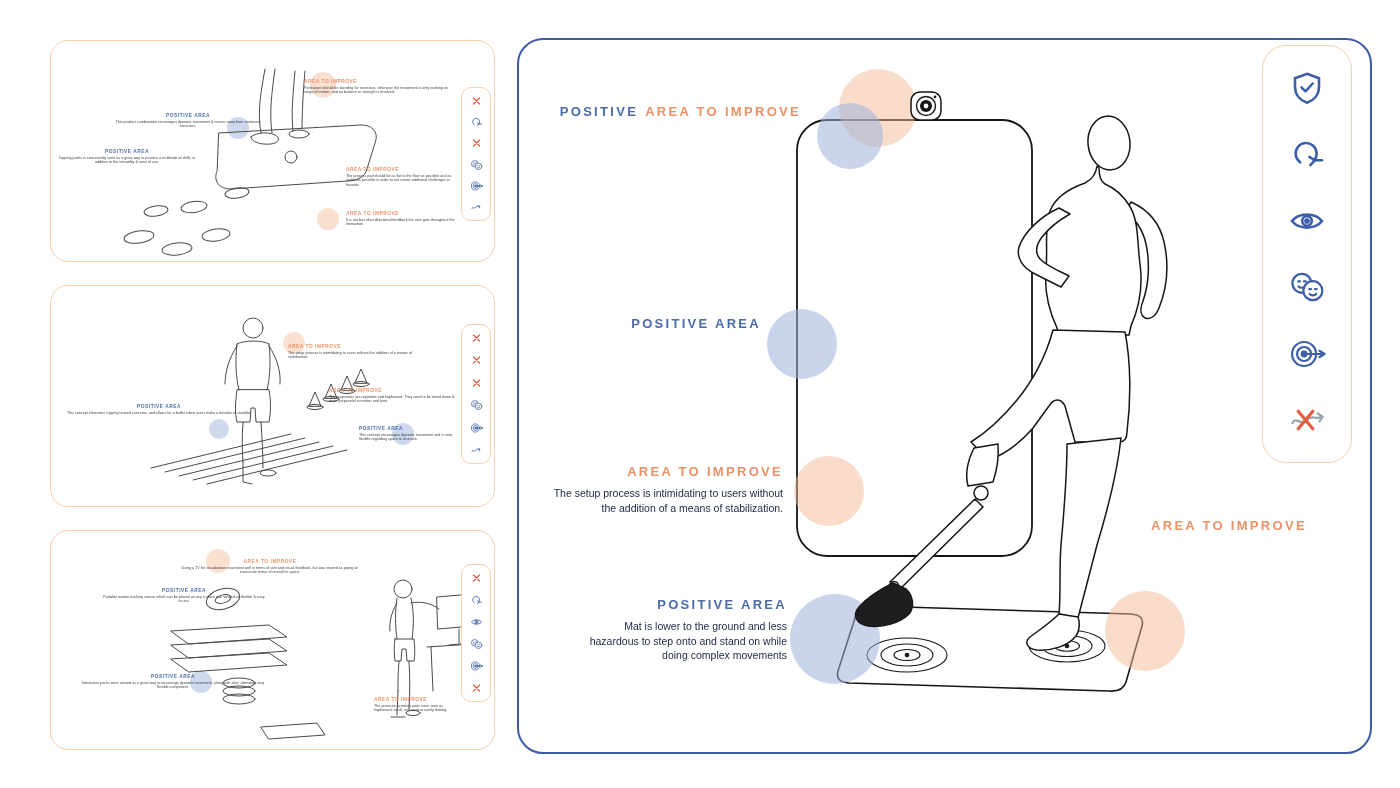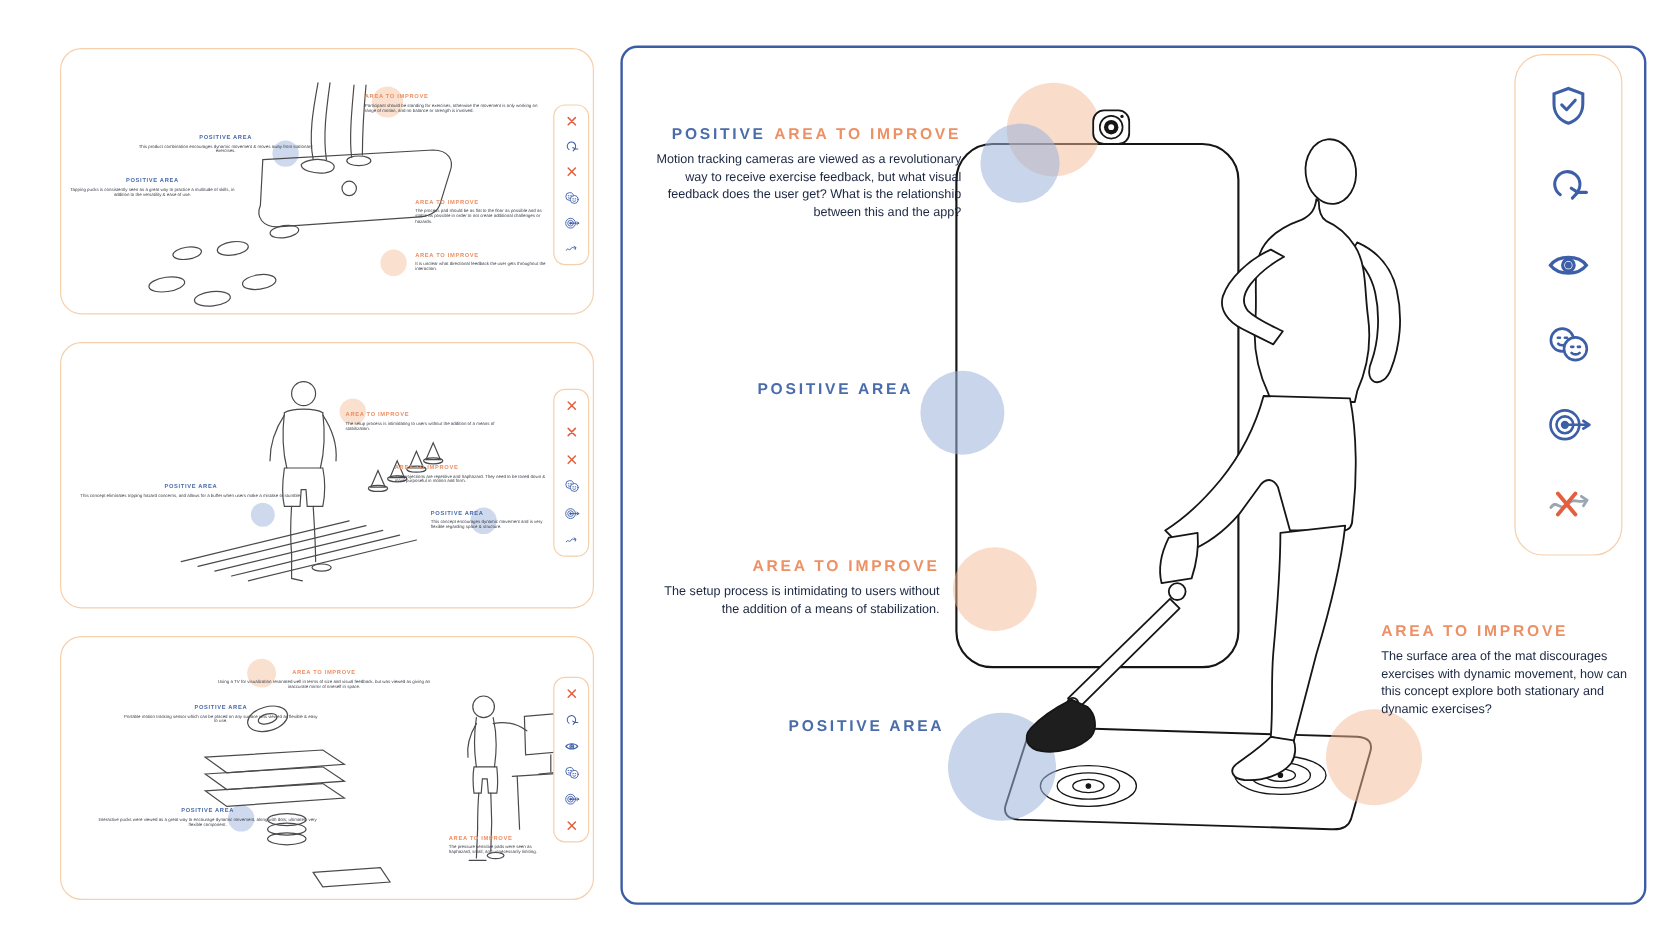--- a/index.html
+++ b/index.html
@@ -1,20 +1,20 @@
 <!DOCTYPE html>
 <html><head>
 <meta charset="utf-8">
 <style>
   html,body{margin:0;padding:0;background:#fff;}
   .canvas{position:relative;width:1400px;height:788px;background:#fff;overflow:hidden;
           font-family:"Liberation Sans",sans-serif;}
   .panel-small{position:absolute;width:443px;border:1.5px solid #f6cfab;border-radius:18px;background:#fff;}
   .main-panel{position:absolute;left:517px;top:38px;width:851px;height:712px;border:2px solid #3c5ca6;
-              border-radius:14px;background:#fff;}
+              border-radius:26px;background:#fff;}
   .icon-strip{position:absolute;left:1262px;top:45px;width:90px;height:418px;border:1.5px solid #f6cfab;
               border-radius:24px;background:#fff;display:flex;flex-direction:column;align-items:center;
               justify-content:space-between;padding:24px 0;box-sizing:border-box;}
   .icon-strip .icon{width:38px;height:36px;}
   .mini-strip{position:absolute;width:30px;border:1px solid #f6cfab;border-radius:10px;background:#fff;
               display:flex;flex-direction:column;align-items:center;justify-content:space-between;
               padding:7px 0;box-sizing:border-box;}
   .mini-strip .icon{width:13px;height:12px;}
   .icon svg{width:100%;height:100%;display:block;}
   .ann{position:absolute;}
@@ -358,39 +358,38 @@
         <path d="M456 459 L371 542 L379 551 L464 467 Z" fill="#fff"></path>
         <circle cx="375" cy="546" r="4.5" fill="#fff"></circle>
         <path d="M374 543 C362 549 348 558 340 567 C333 575 337 584 349 586 C364 588 381 583 390 574 C396 567 394 555 387 549 Z" fill="#1e1e1e"></path>
       </g>
     </svg>
 
     <div class="ann ra" style="left:18px;top:64px;width:264px;">
       <div class="label">
         <span class="lb">POSITIVE</span><span class="lo">AREA TO IMPROVE</span>
       </div>
-      <div class="txt">Motion tracking cameras are viewed as a revolutionary way to receive exercise feedback, but what visual feedback does the user get?  What is the relationship between this and the app?</div>
     </div>
 
     <div class="ann positive ra" style="left:28px;top:276px;width:214px;">
       <div class="label">POSITIVE AREA</div>
     </div>
 
     <div class="ann improve ra" style="left:18px;top:424px;width:246px;">
       <div class="label">AREA TO IMPROVE</div>
       <div class="txt">The setup process is intimidating to users without the addition of a means of stabilization.</div>
     </div>
 
     <div class="ann positive ra" style="left:58px;top:557px;width:210px;">
       <div class="label">POSITIVE AREA</div>
+      <div class="txt">Mat is lower to the ground and less hazardous to step onto and stand on while doing complex movements</div>
     </div>
 
     <div class="ann improve la" style="left:632px;top:478px;width:216px;">
       <div class="label">AREA TO IMPROVE</div>
-      <div class="txt">The surface area of the mat discourages exercises with dynamic movement, how can this concept explore both stationary and dynamic exercises?</div>
     </div>
   </section>
 
   <aside class="icon-strip">
       <span class="icon">
         <svg viewBox="0 0 24 24" fill="none" stroke="#3d5fa8" stroke-width="1.7">
           <path d="M12 2.5 L20 5.5 V11 C20 16.8 16.4 20.4 12 21.8 C7.6 20.4 4 16.8 4 11 V5.5 Z"></path>
           <path d="M8.3 11.6 L11 14.3 L15.8 9" stroke-linecap="round" stroke-linejoin="round"></path>
         </svg>
       </span>

